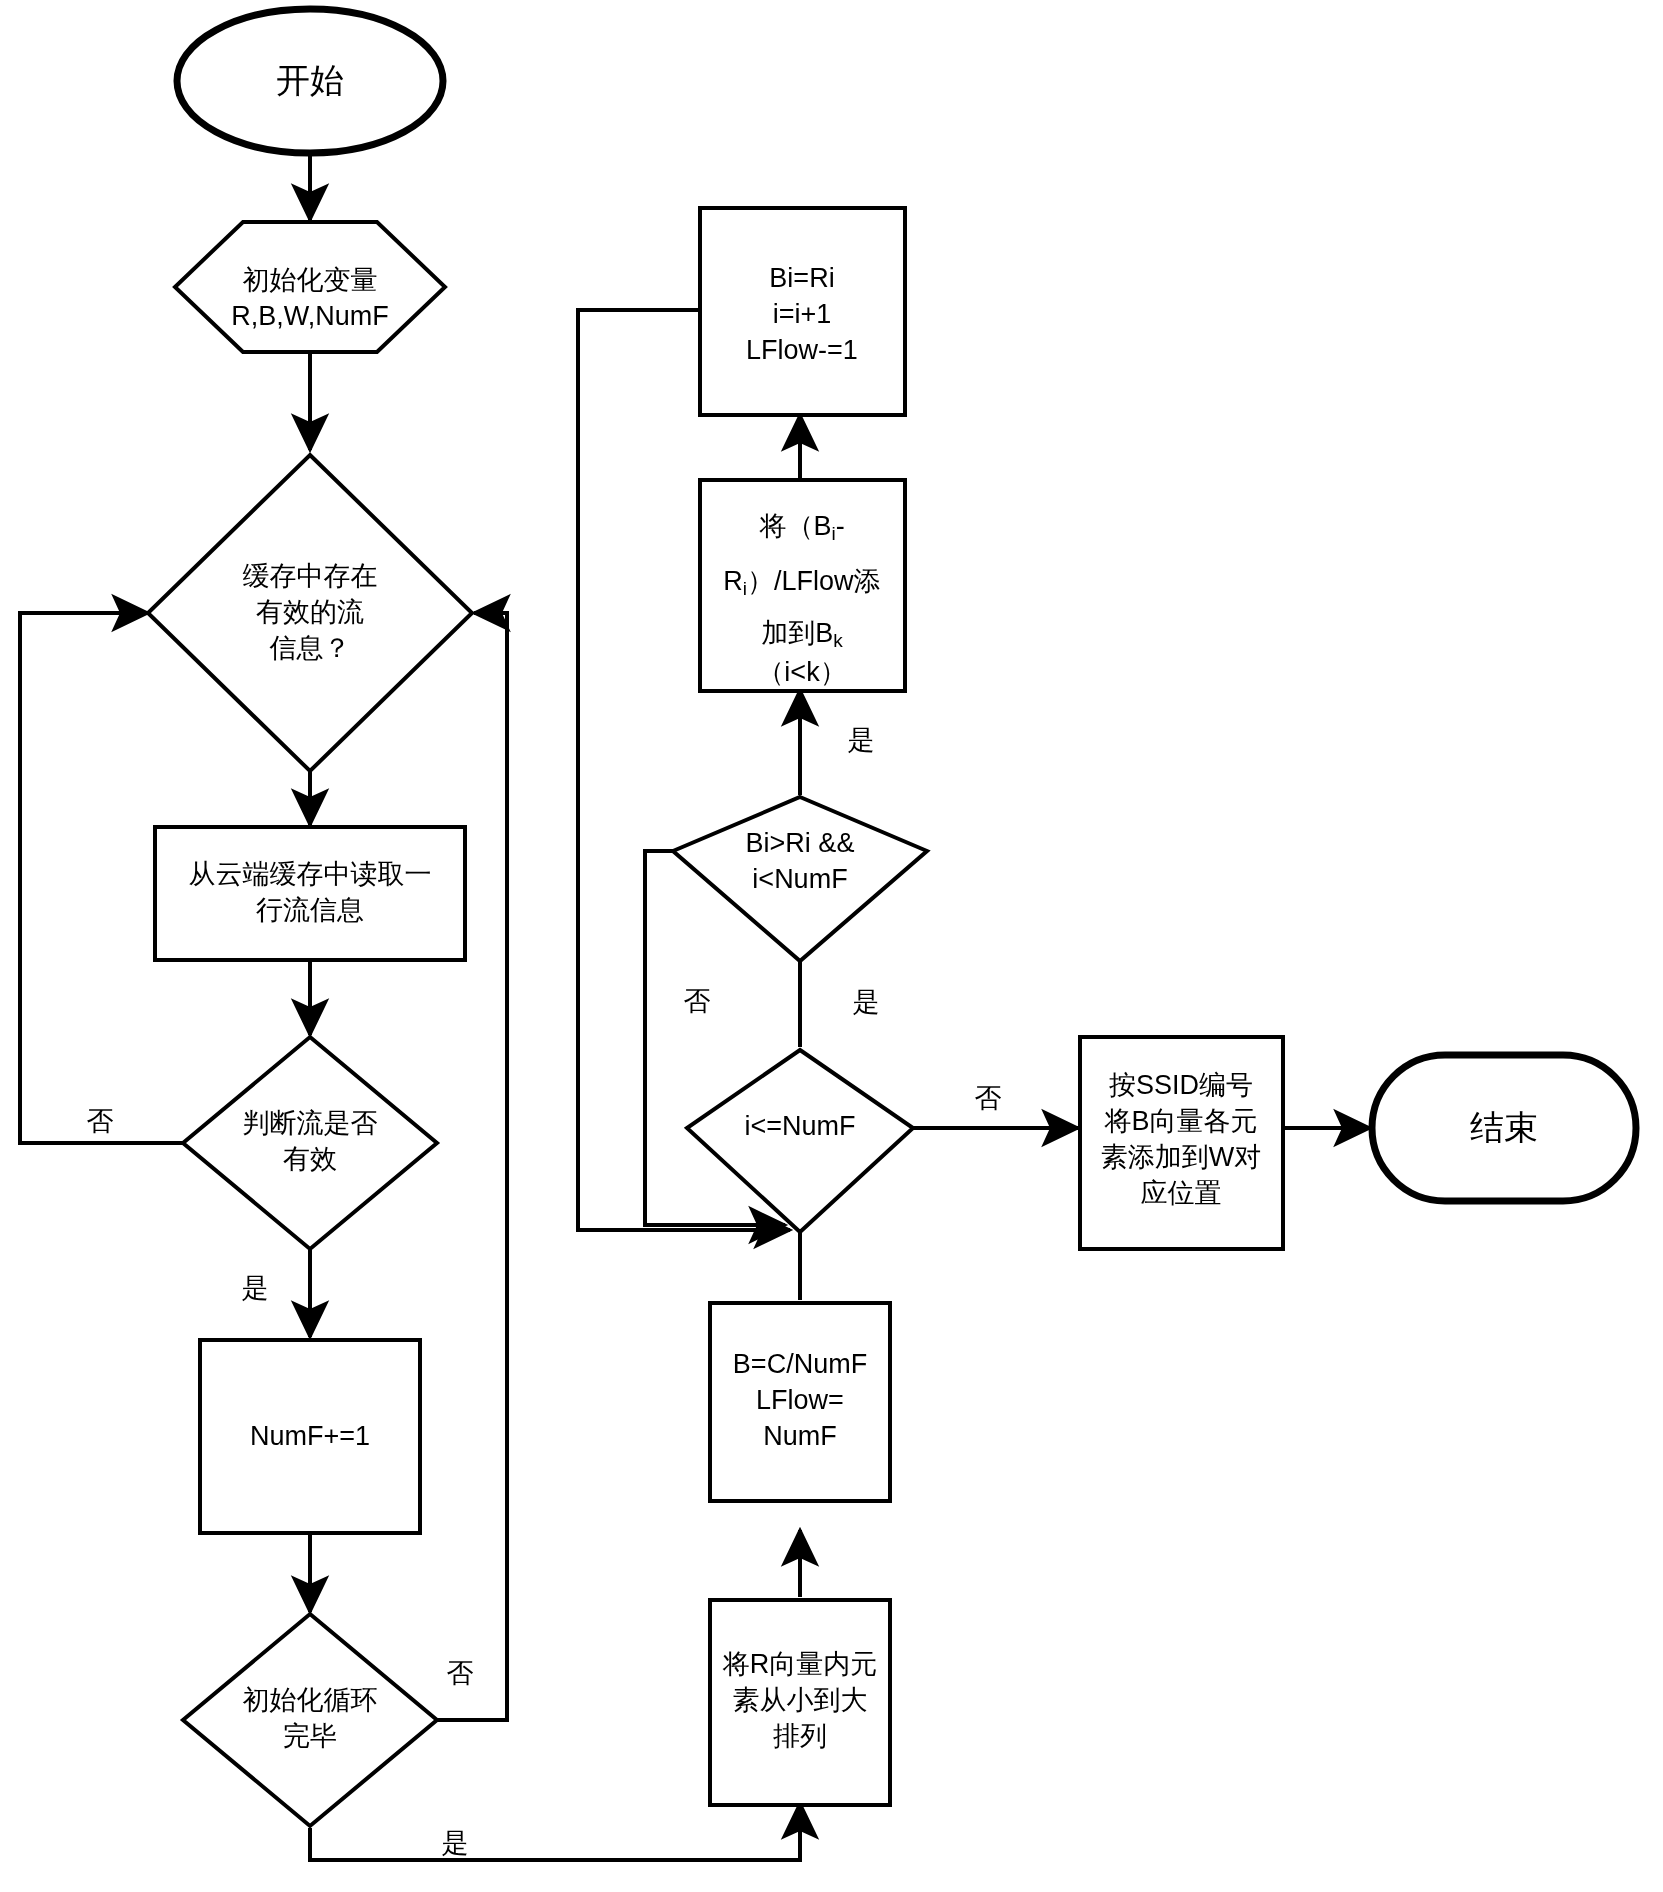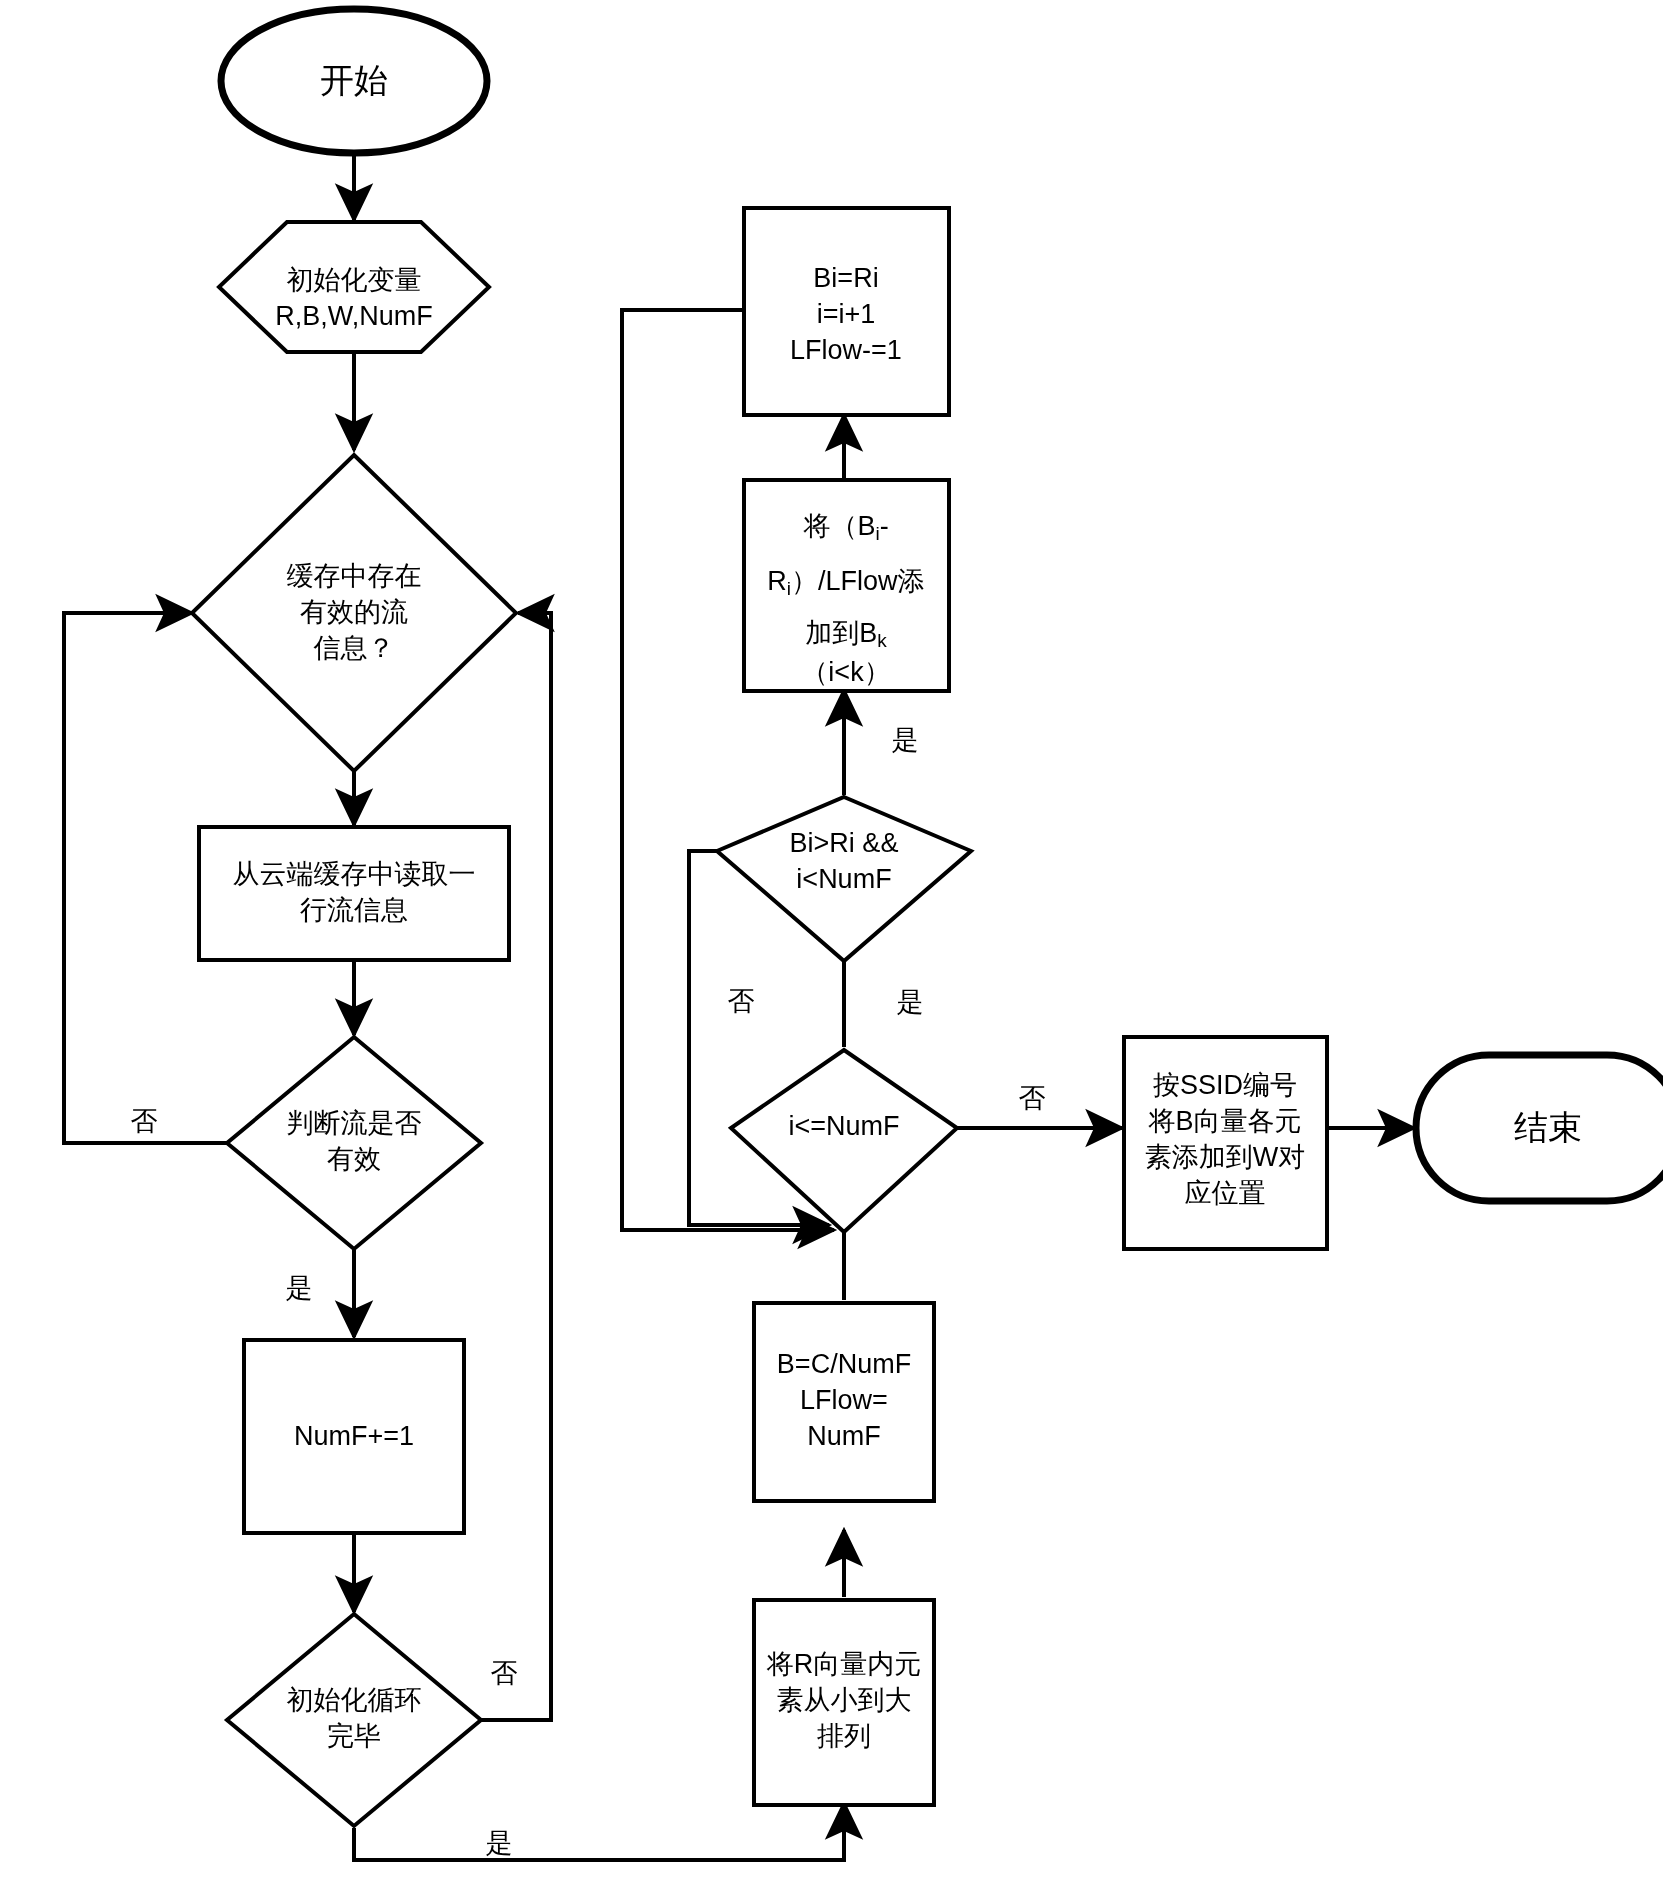--- a/index.html
+++ b/index.html
@@ -6,21 +6,20 @@
     margin: 0;
     padding: 0;
     background: #ffffff;
   }
   #canvas {
     position: relative;
     width: 1426px;
     height: 1892px;
     background: #ffffff;
     font-family: "Liberation Sans", "DejaVu Sans", sans-serif;
-    margin-left: 44px;
   }
   svg#flow {
     position: absolute;
     left: 0;
     top: 0;
     width: 1663px;
     height: 1892px;
   }
   .shape {
     fill: #ffffff;

